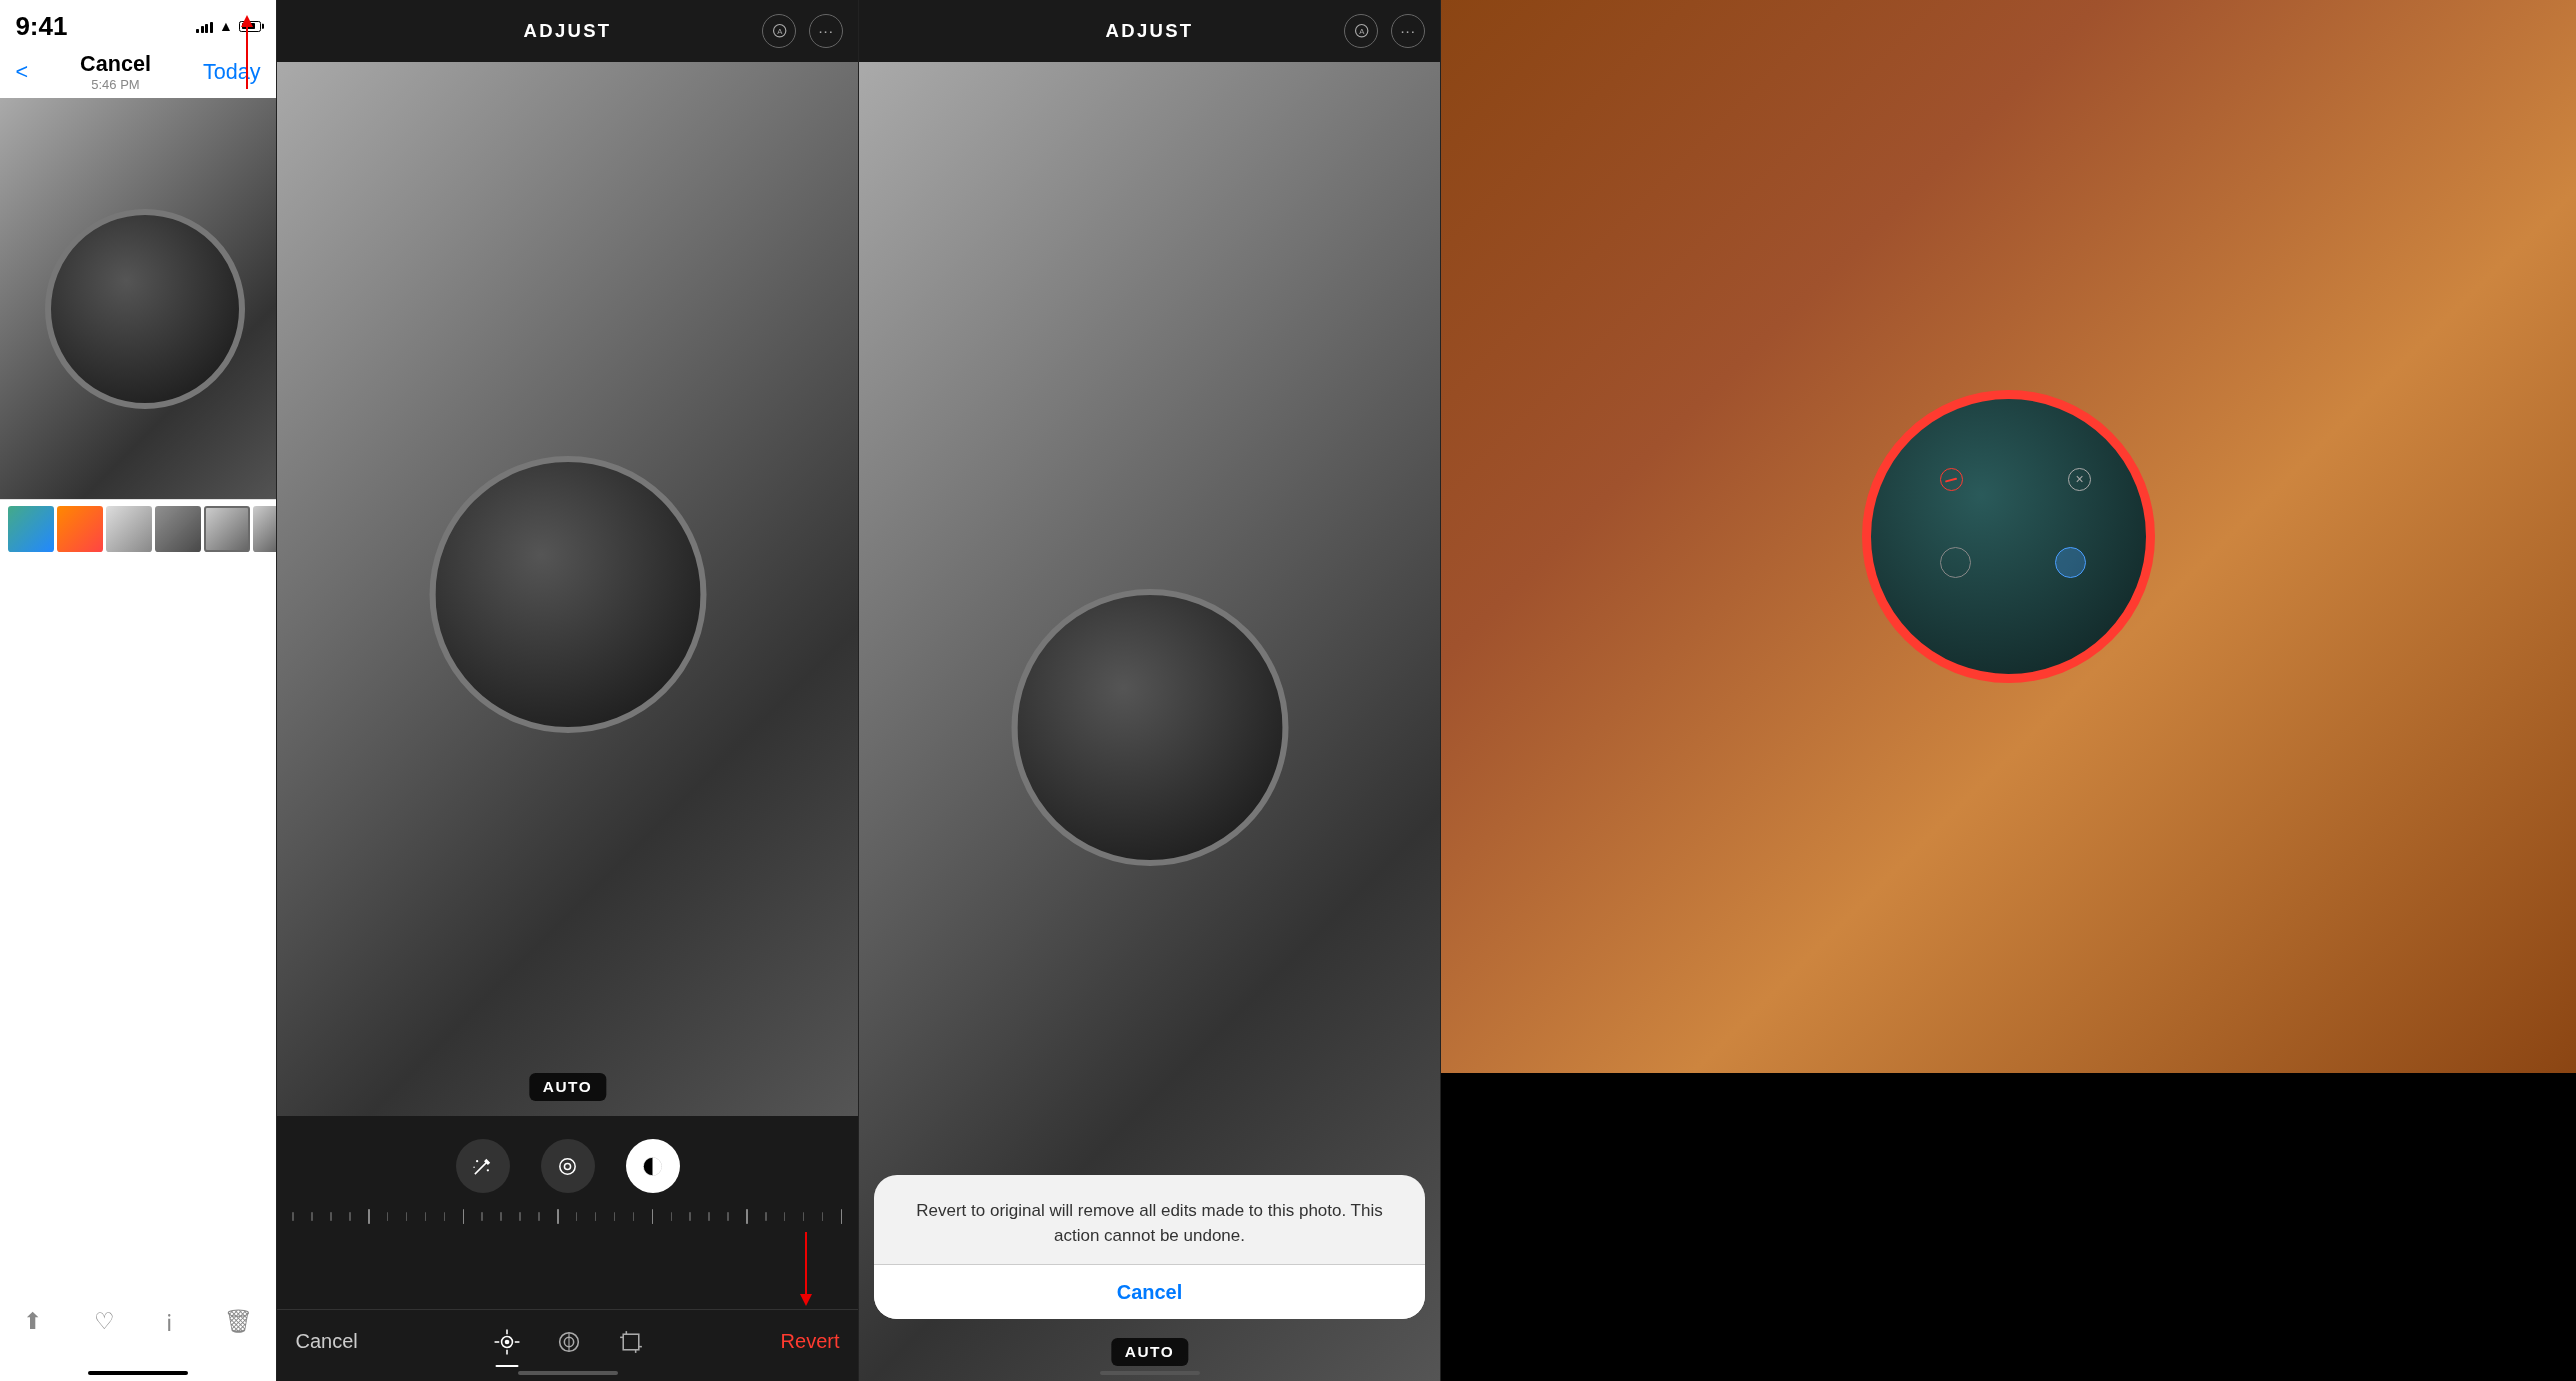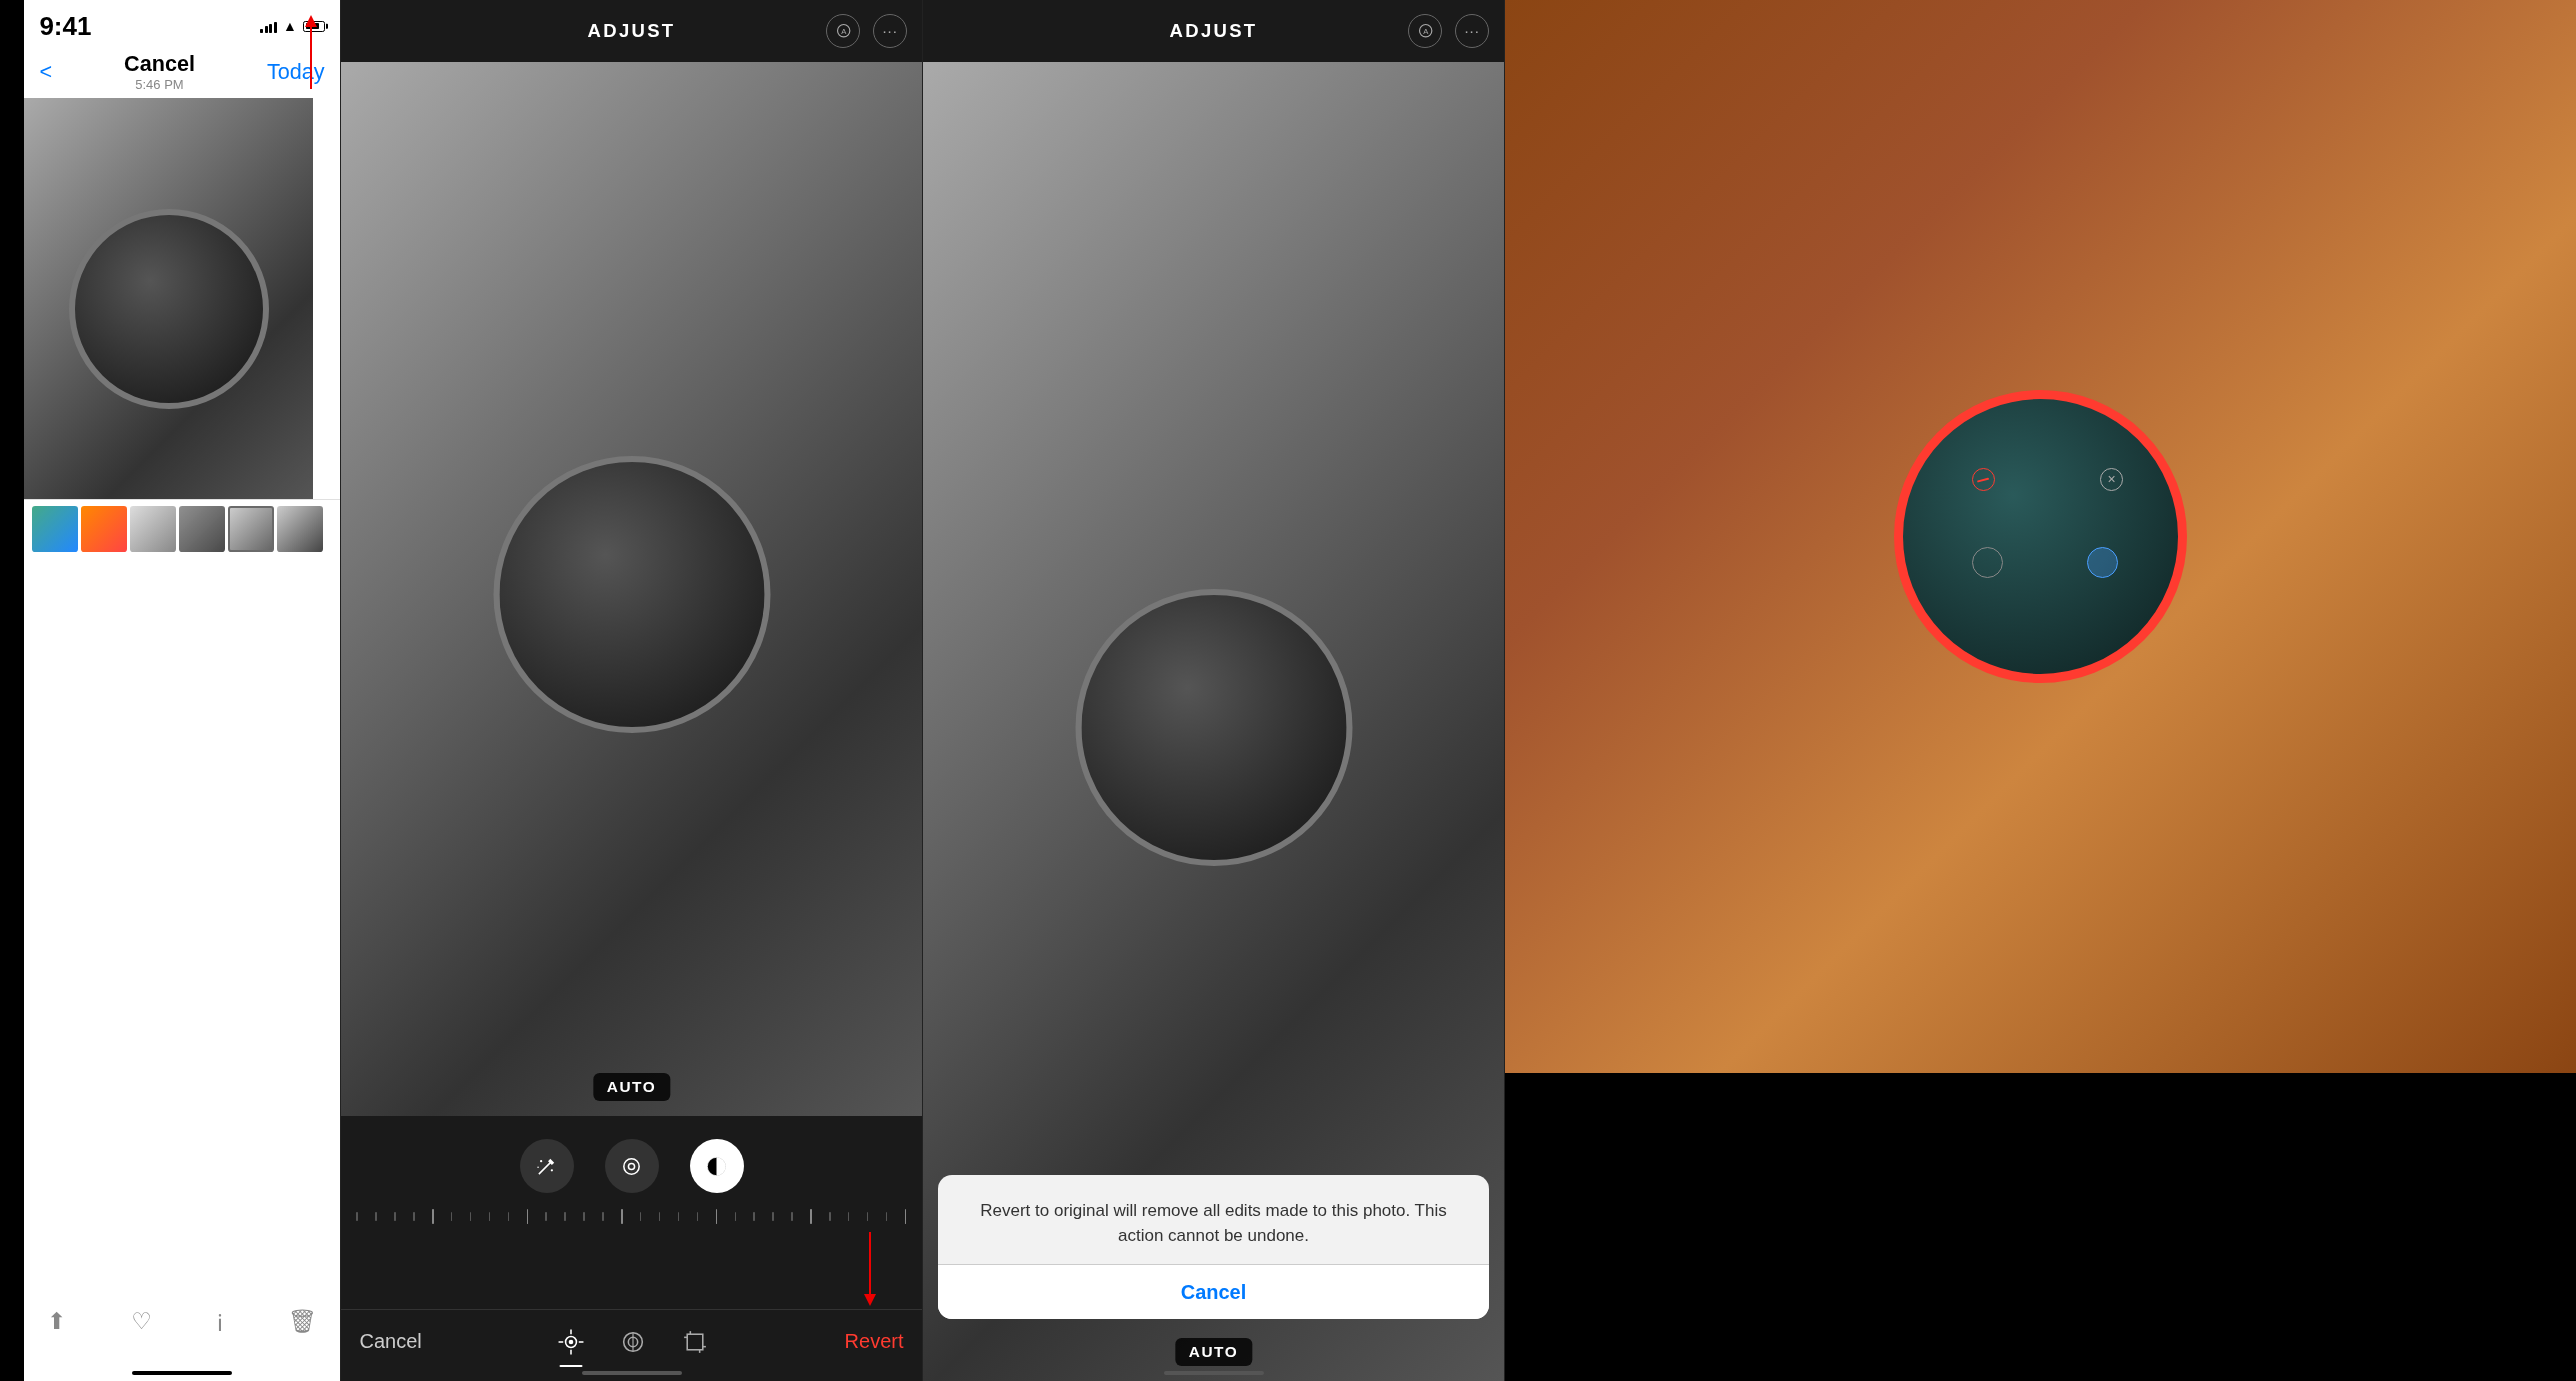--- a/index.html
+++ b/index.html
@@ -8,28 +8,27 @@
       height: 1381px;
       display: flex;
       flex-direction: row;
       overflow: hidden;
       background: #000;
       font-family: -apple-system, 'SF Pro Display', 'Helvetica Neue', sans-serif;
     }
 
     
     .panel-1 {
-      width: 316px;
+      width: 276px;
       height: 1381px;
       background: #fff;
       display: flex;
       flex-direction: column;
       position: relative;
       flex-shrink: 0;
-      margin-left: 24px;
     }
 
     .status-bar {
       display: flex;
       justify-content: space-between;
       align-items: center;
       padding: 10.8px 15.4px 6.2px;
       background: #fff;
     }
     .status-time {
@@ -487,21 +486,21 @@
       border-radius: 6.2px;
       letter-spacing: 1.5px;
     }
 
     .revert-dialog {
       position: absolute;
       bottom: 62px;
       left: 15.4px;
       right: 15.4px;
       background: #f2f2f2;
-      border-radius: 14px;
+      border-radius: 23px;
       overflow: hidden;
       z-index: 20;
     }
     .revert-dialog-message {
       padding: 23px 23px 15.4px;
       text-align: center;
       font-size: 17px;
       color: #333;
       line-height: 1.5;
       border-bottom: 0.8px solid #ccc;

